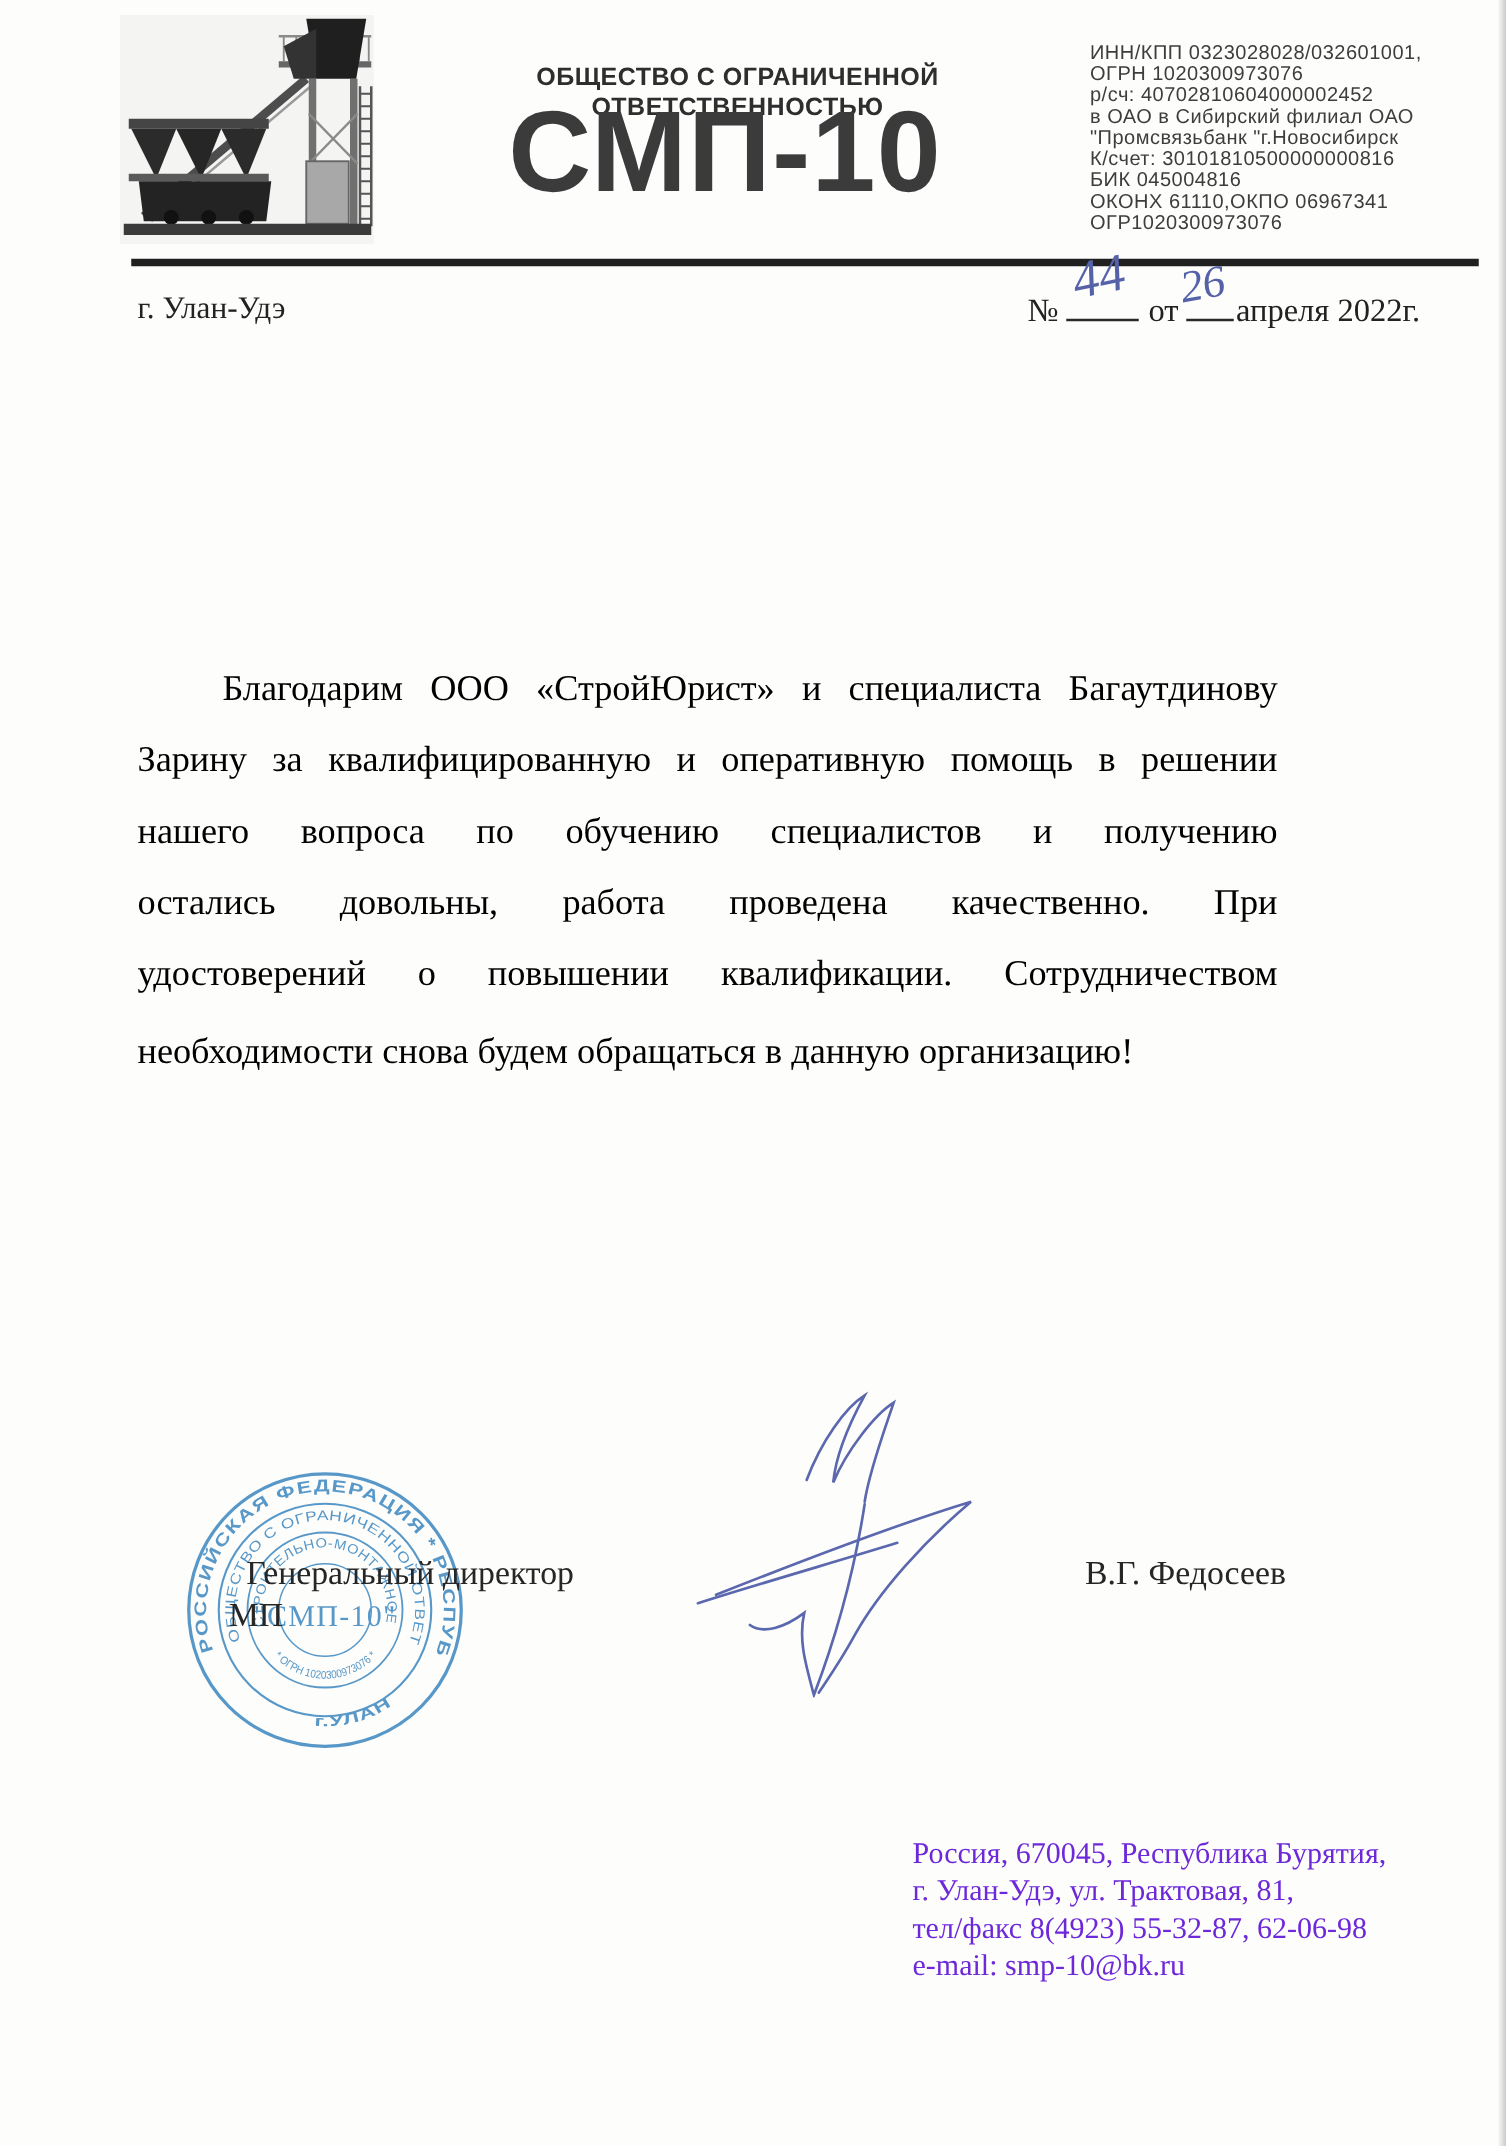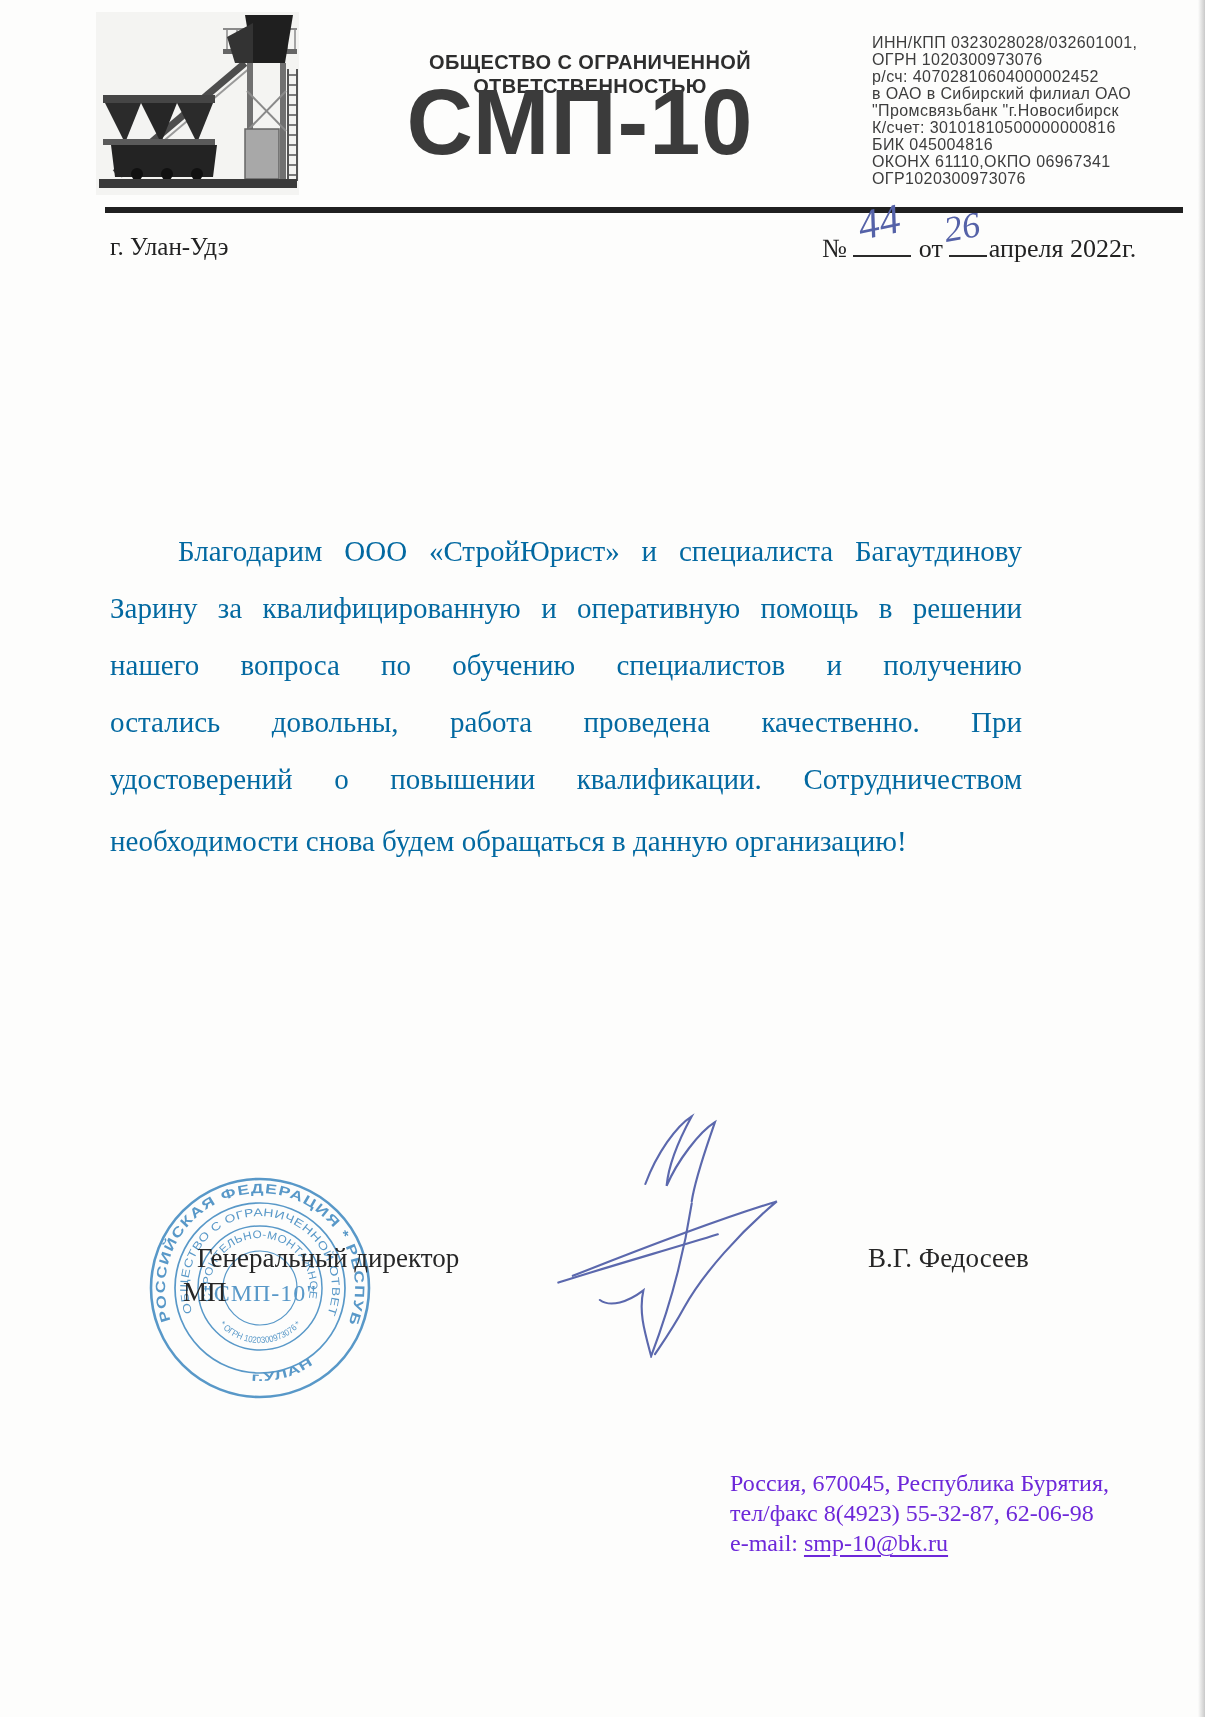--- a/index.html
+++ b/index.html
@@ -26,34 +26,34 @@
   .city{position:absolute;left:110px;top:233px;font-size:25px;color:#222;}
   .numline{position:absolute;left:822px;top:233px;font-size:26px;color:#222;white-space:nowrap;}
   .blank{display:inline-block;border-bottom:2px solid #2a2a2a;height:22px;vertical-align:baseline;}
   .blank.num{width:58px;margin:0 8px 0 6px;}
   .blank.day{width:38px;margin:0 2px 0 6px;}
   .hand{position:absolute;font-family:"Liberation Serif",serif;font-style:italic;
     color:#5562a8;transform:rotate(-12deg);white-space:nowrap;}
   .hand.num{left:858px;top:198px;font-size:42px;}
   .hand.day{left:944px;top:206px;font-size:36px;transform:rotate(-10deg);}
   
-  .body-text{position:absolute;left:110px;top:523px;width:912px;font-size:29px;color:#0369a1;}
+  .body-text{position:absolute;left:110px;top:523px;width:912px;font-size:29px;color:#000000;}
   .body-text .ln{height:57px;line-height:57px;text-align:justify;text-align-last:justify;white-space:normal;}
   .body-text .ln.first{text-indent:68px;}
   .body-text .ln.last{text-align:left;text-align-last:left;}
   .body-text .ln.gap{height:66px;line-height:66px;} 
   
   .stamp{position:absolute;left:147px;top:1175px;width:226px;height:226px;opacity:.92;}
   .director-1{position:absolute;left:197px;top:1243px;font-size:27px;color:#262626;}
   .director-2{position:absolute;left:183px;top:1277px;font-size:27px;color:#262626;}
   .sig{position:absolute;left:515px;top:1068px;width:280px;height:290px;}
   .sig-name{position:absolute;left:868px;top:1243px;font-size:27px;color:#262626;}
   
   .footer{position:absolute;left:730px;top:1468px;font-size:24px;line-height:30px;color:#6d28d9;}
-  .footer .email{text-decoration:underline;text-underline-offset:4px;}
+  .footer .email{text-underline-offset:4px;}
 </style>
 </head>
 <body>
 
 <div class="page">
   <div class="edge-shade"></div>
 
   <svg class="logo" viewBox="0 0 205 185" xmlns="http://www.w3.org/2000/svg">
     <rect x="1" y="1" width="203" height="183" fill="#f4f4f2"></rect>
 
@@ -187,16 +187,17 @@
       <path d="M55 215 C118 190 210 155 266 138 C228 170 190 212 170 248 C158 270 148 284 140 296"></path>
       <path d="M178 140 C170 192 155 248 136 298 C129 272 123 252 128 230 C112 242 94 248 83 240"></path>
       <path d="M40 222 C90 206 160 186 205 172"></path>
     </g>
   </svg>
 
   <div class="sig-name">В.Г. Федосеев</div>
 
   <div class="footer">
     <div>Россия, 670045, Республика Бурятия,</div>
+    <div>г. Улан-Удэ, ул. Трактовая, 81,</div>
     <div>тел/факс 8(4923) 55-32-87, 62-06-98</div>
     <div><span>e-mail: </span><span class="email">smp-10@bk.ru</span></div>
   </div>
 </div>
 
 </body></html>

